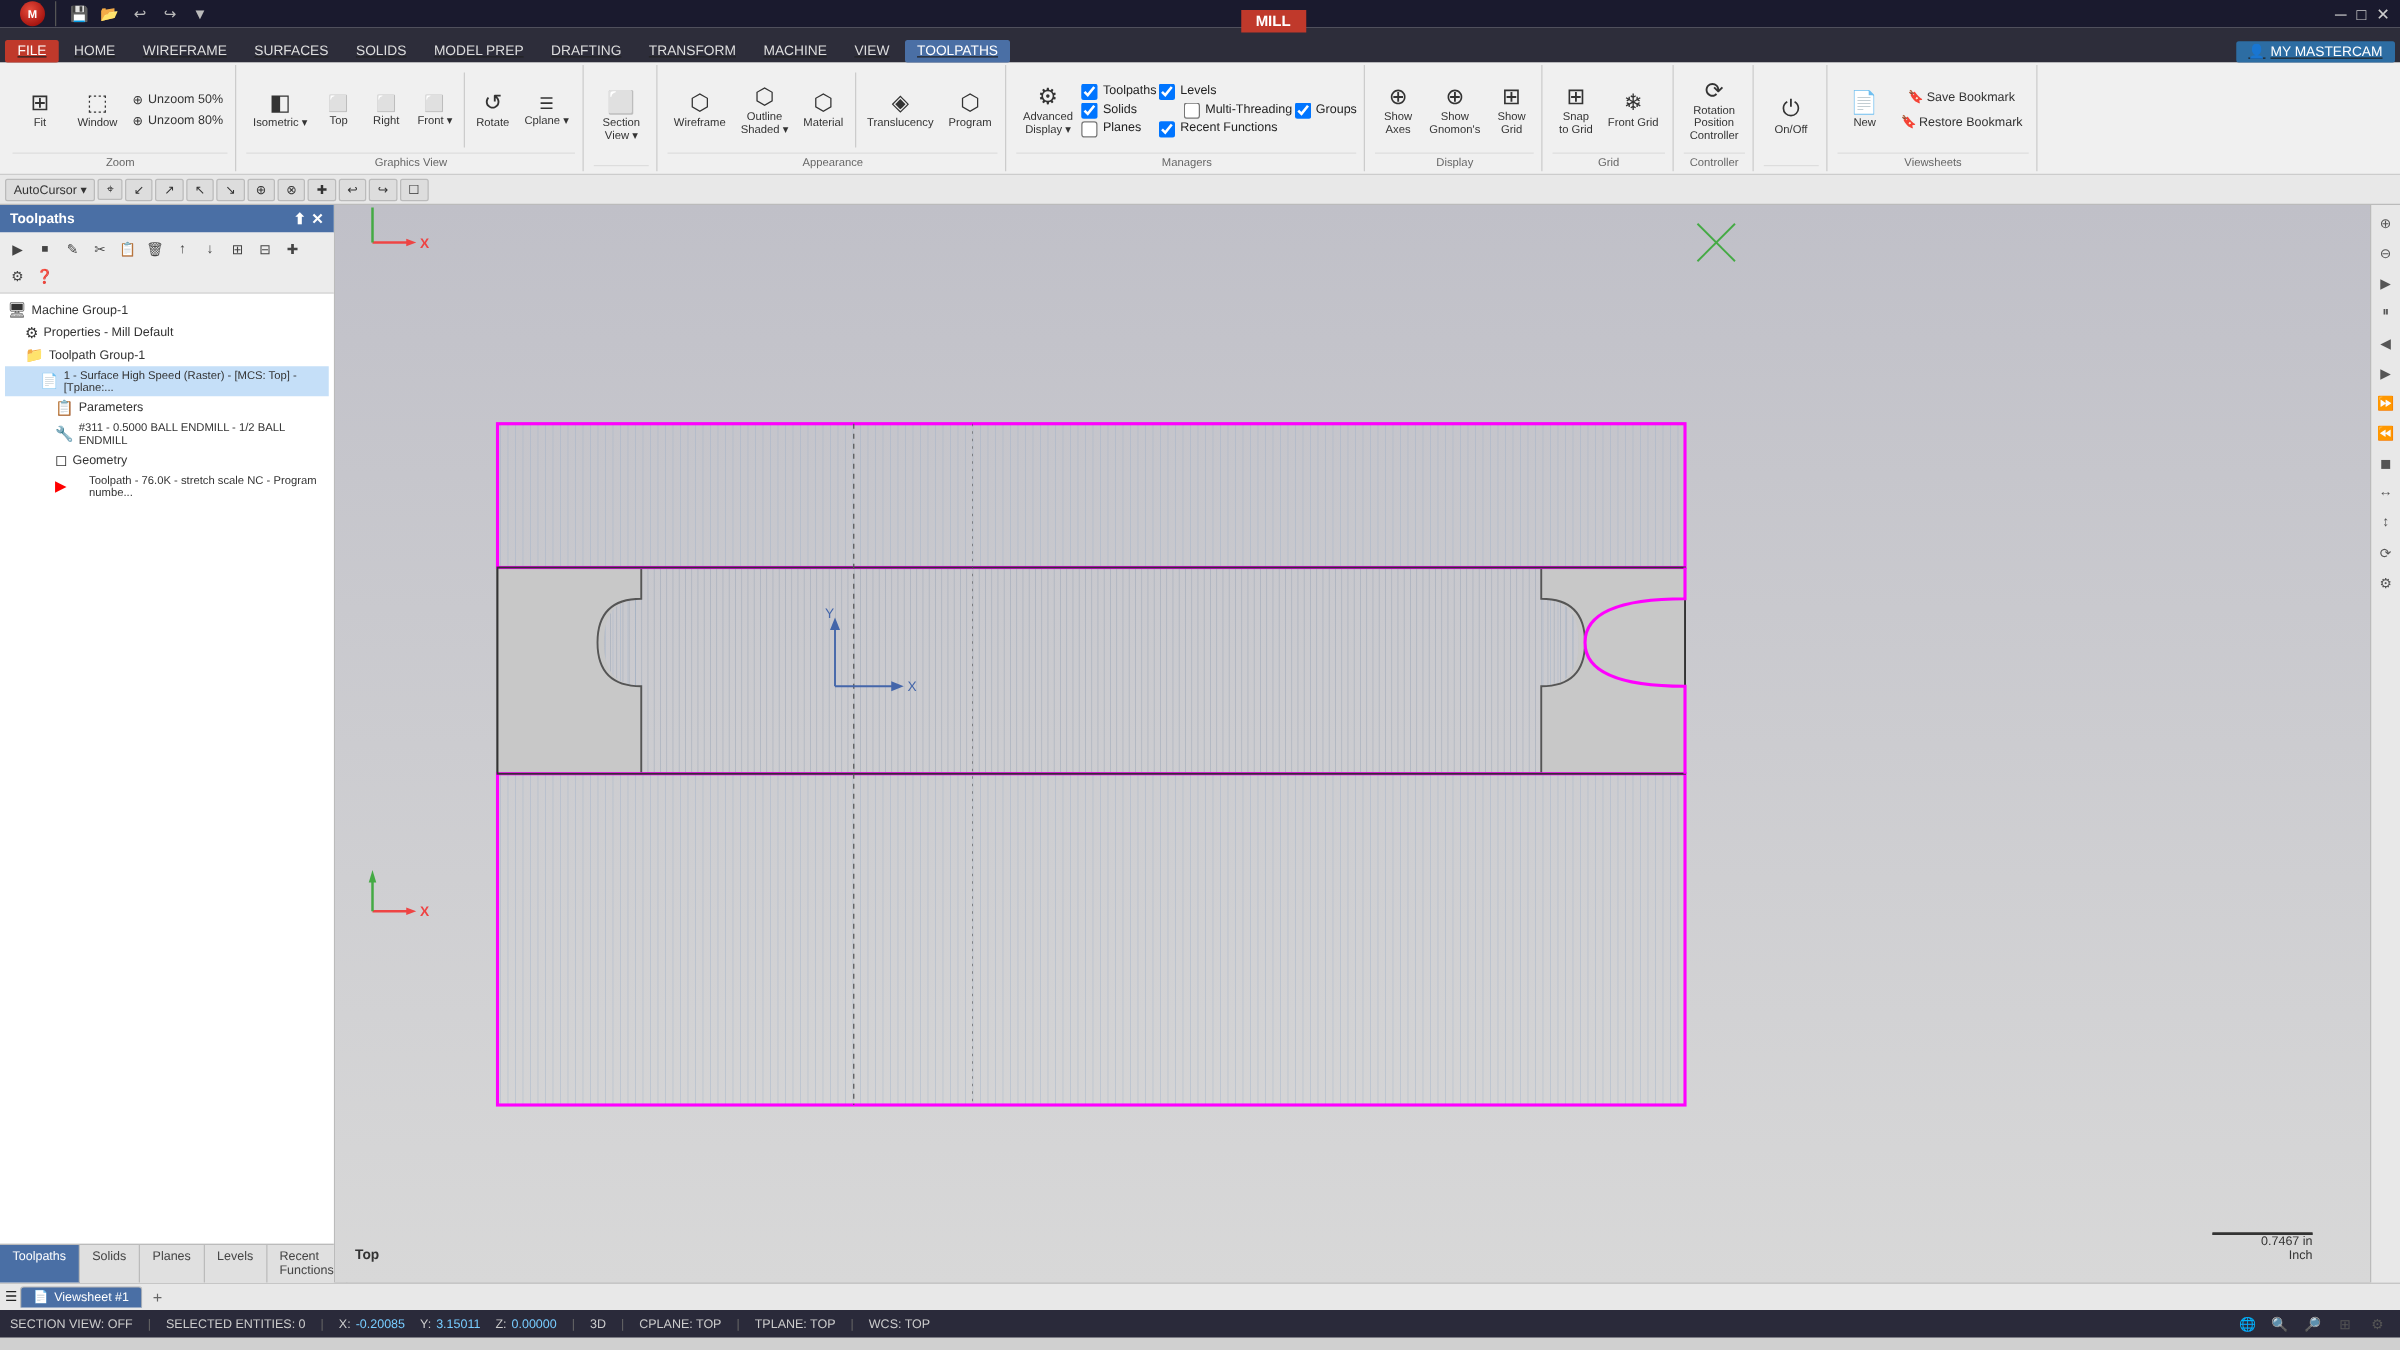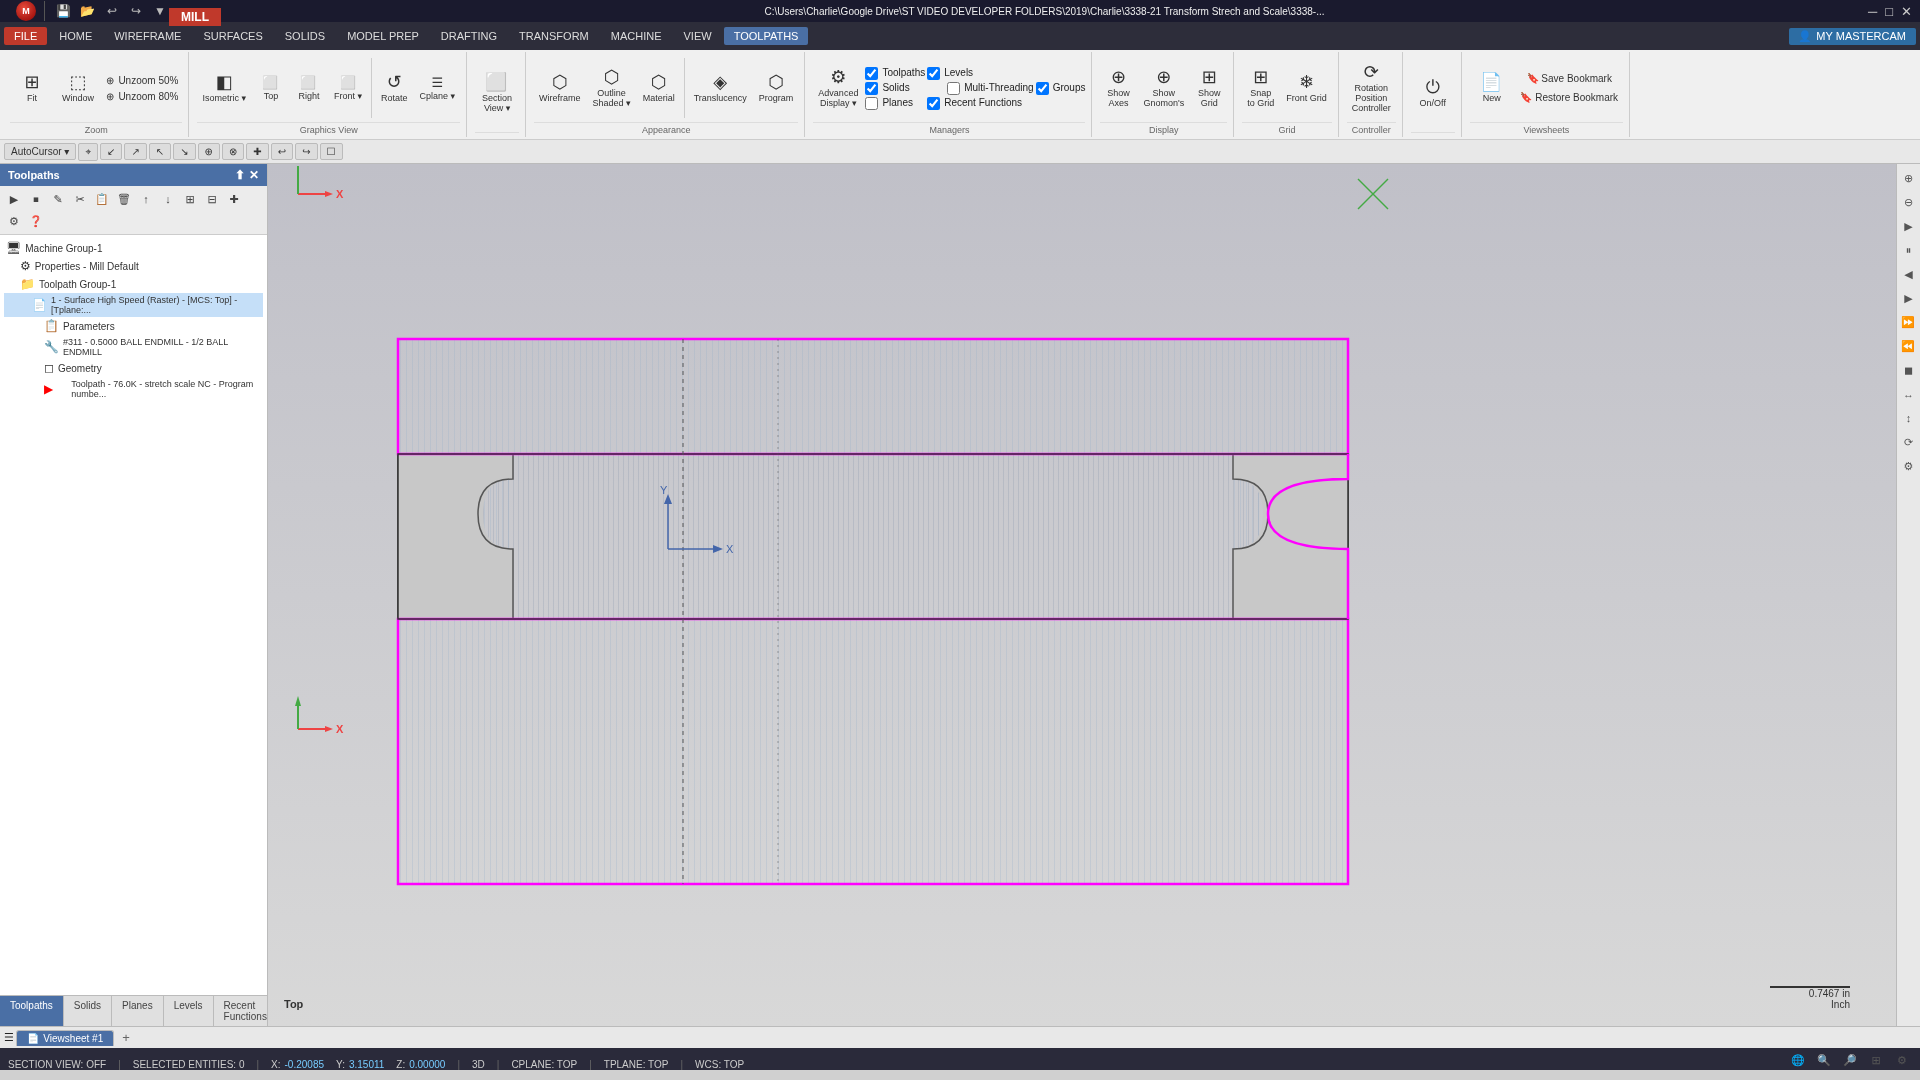--- a/index.html
+++ b/index.html
@@ -19,23 +19,24 @@
     #titlebar .title-left { display: flex; align-items: center; gap: 6px; }
     #titlebar .title-center { color: #eee; font-size: 10px; flex: 1; text-align: center; }
     #titlebar .title-right { display: flex; gap: 8px; }
     #titlebar .title-btn { cursor: pointer; color: #ccc; font-size: 13px; }
 
     
     #menubar {
       height: 28px;
       background: #2d2d3a;
       display: flex;
-      align-items: center;
+      align-items: flex-end;
       padding: 0 4px;
       gap: 2px;
+      text-decoration: underline;
     }
     .menu-item {
       padding: 3px 10px;
       color: #ddd;
       font-size: 11px;
       cursor: pointer;
       border-radius: 2px;
     }
     .menu-item.active { background: #c0392b; color: white; }
 
@@ -231,21 +232,21 @@
       font-size: 11px;
       color: #555;
       border-radius: 2px;
     }
 
     
     #statusbar {
       height: 22px;
       background: #2a2a3a;
       display: flex;
-      align-items: flex-end;
+      align-items: center;
       padding: 0 8px;
       gap: 12px;
       color: #ccc;
       font-size: 10px;
     }
     .status-item { display: flex; gap: 4px; }
     .status-value { color: #7cf; }
     .status-sep { color: #666; }
 
     
@@ -343,21 +344,20 @@
     <div id="logo-area">
       <div id="logo-circle">M</div>
     </div>
     <div class="qat-btn">💾</div>
     <div class="qat-btn">📂</div>
     <div class="qat-btn">↩</div>
     <div class="qat-btn">↪</div>
     <div class="qat-btn">▼</div>
   </div>
   <div style="background:#c0392b; color:white; padding:2px 12px; font-size:12px; font-weight:bold;margin-top:12px;">MILL</div>
-  <div class="title-center">C:\Users\Charlie\Google Drive\ST VIDEO DEVELOPER FOLDERS\2019\Charlie\3338-21 Transform Strech and Scale\3338-...</div>
   <div class="title-right">
     <div class="title-btn">─</div>
     <div class="title-btn">□</div>
     <div class="title-btn">✕</div>
   </div>
 </div>
 
 <div id="menubar">
   <div class="menu-item active">FILE</div>
   <div class="menu-item">HOME</div>

